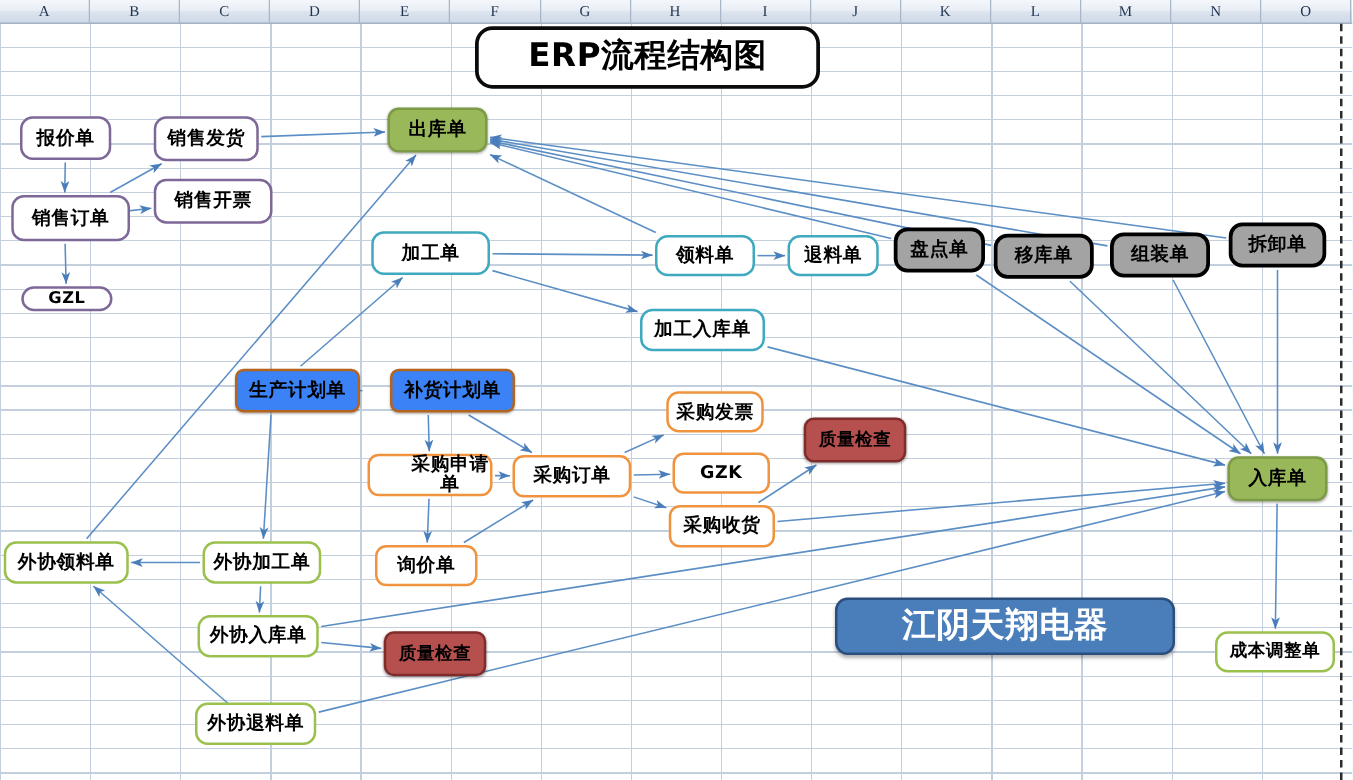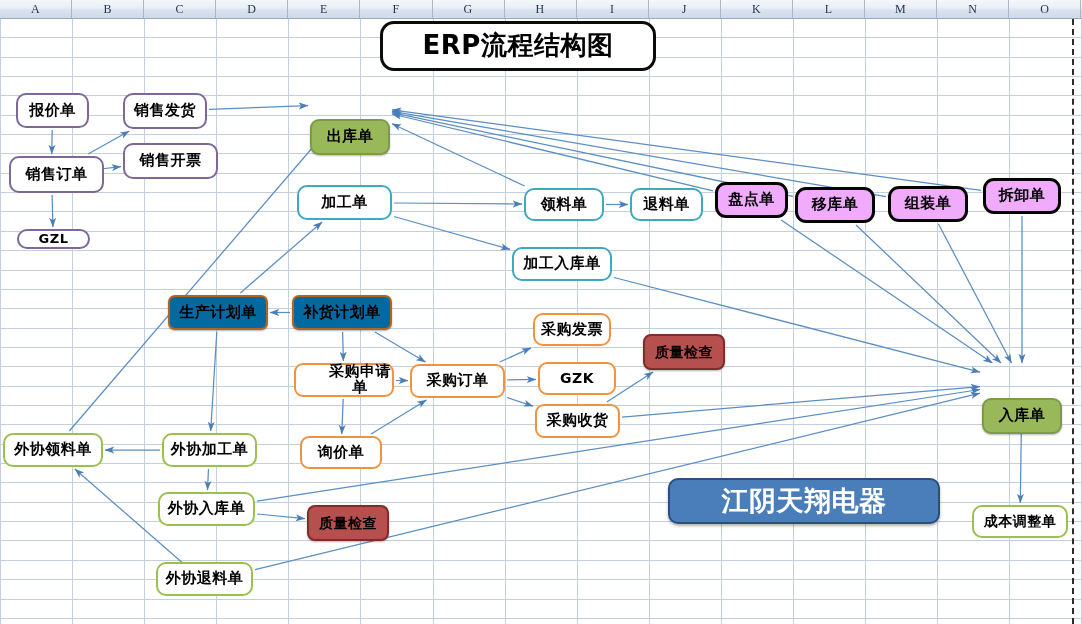--- a/index.html
+++ b/index.html
@@ -27,26 +27,26 @@
 
   
   .node{position:absolute;box-sizing:border-box;display:flex;align-items:center;
         justify-content:center;border-radius:8px;background:#fff;text-align:center;
         font-family:"DejaVu Sans","Liberation Sans",sans-serif;font-weight:bold;
         color:#000;letter-spacing:.5px;line-height:1.05;}
 
   
   .t-purple { border:2px solid #7d6898; border-radius:10px; background:#fff; }
   .t-green-fill{ border:2px solid #7d9b47; background:#99b85a; border-radius:9px;
-                 box-shadow:0 1px 2px rgba(0,0,0,.28);margin-top:33px;}
+                 box-shadow:0 1px 2px rgba(0,0,0,.28);}
   .t-green-line{ border:2px solid #9ac04e; background:#fff; border-radius:10px;}
   .t-cyan { border:2px solid #3fa9bf; background:#fff; border-radius:10px;}
-  .t-black{ border:3px solid #000; background:#f0abfc; border-radius:11px;}
-  .t-orange-fill{ border:2px solid #b4641c; background:#0369a1; border-radius:7px;
-                  box-shadow:0 1px 2px rgba(0,0,0,.3);}
+  .t-black{ border:3px solid #000; background:#a3a3a3; border-radius:11px;}
+  .t-orange-fill{ border:2px solid #b4641c; background:#3b82f6; border-radius:7px;
+                  box-shadow:0 1px 2px rgba(0,0,0,.3);margin-left:20px;}
   .t-orange-line{ border:2px solid #f0933f; background:#fff; border-radius:9px;}
   .t-red-fill{ border:2px solid #7f2c2b; background:#b5504e; border-radius:8px;
                box-shadow:0 1px 2px rgba(0,0,0,.3);}
   .t-title{ border:3px solid #0b0b0b; background:#fff; border-radius:14px;}
   .t-blue-fill{ border:2px solid #2a4f7c; background:#4a7ebb; border-radius:10px;
                 color:#fff; box-shadow:0 2px 3px rgba(0,0,0,.3);}
 
   .title-text{font-family:"DejaVu Sans","Liberation Sans",sans-serif;font-weight:bold;}
 </style>
 </head>

